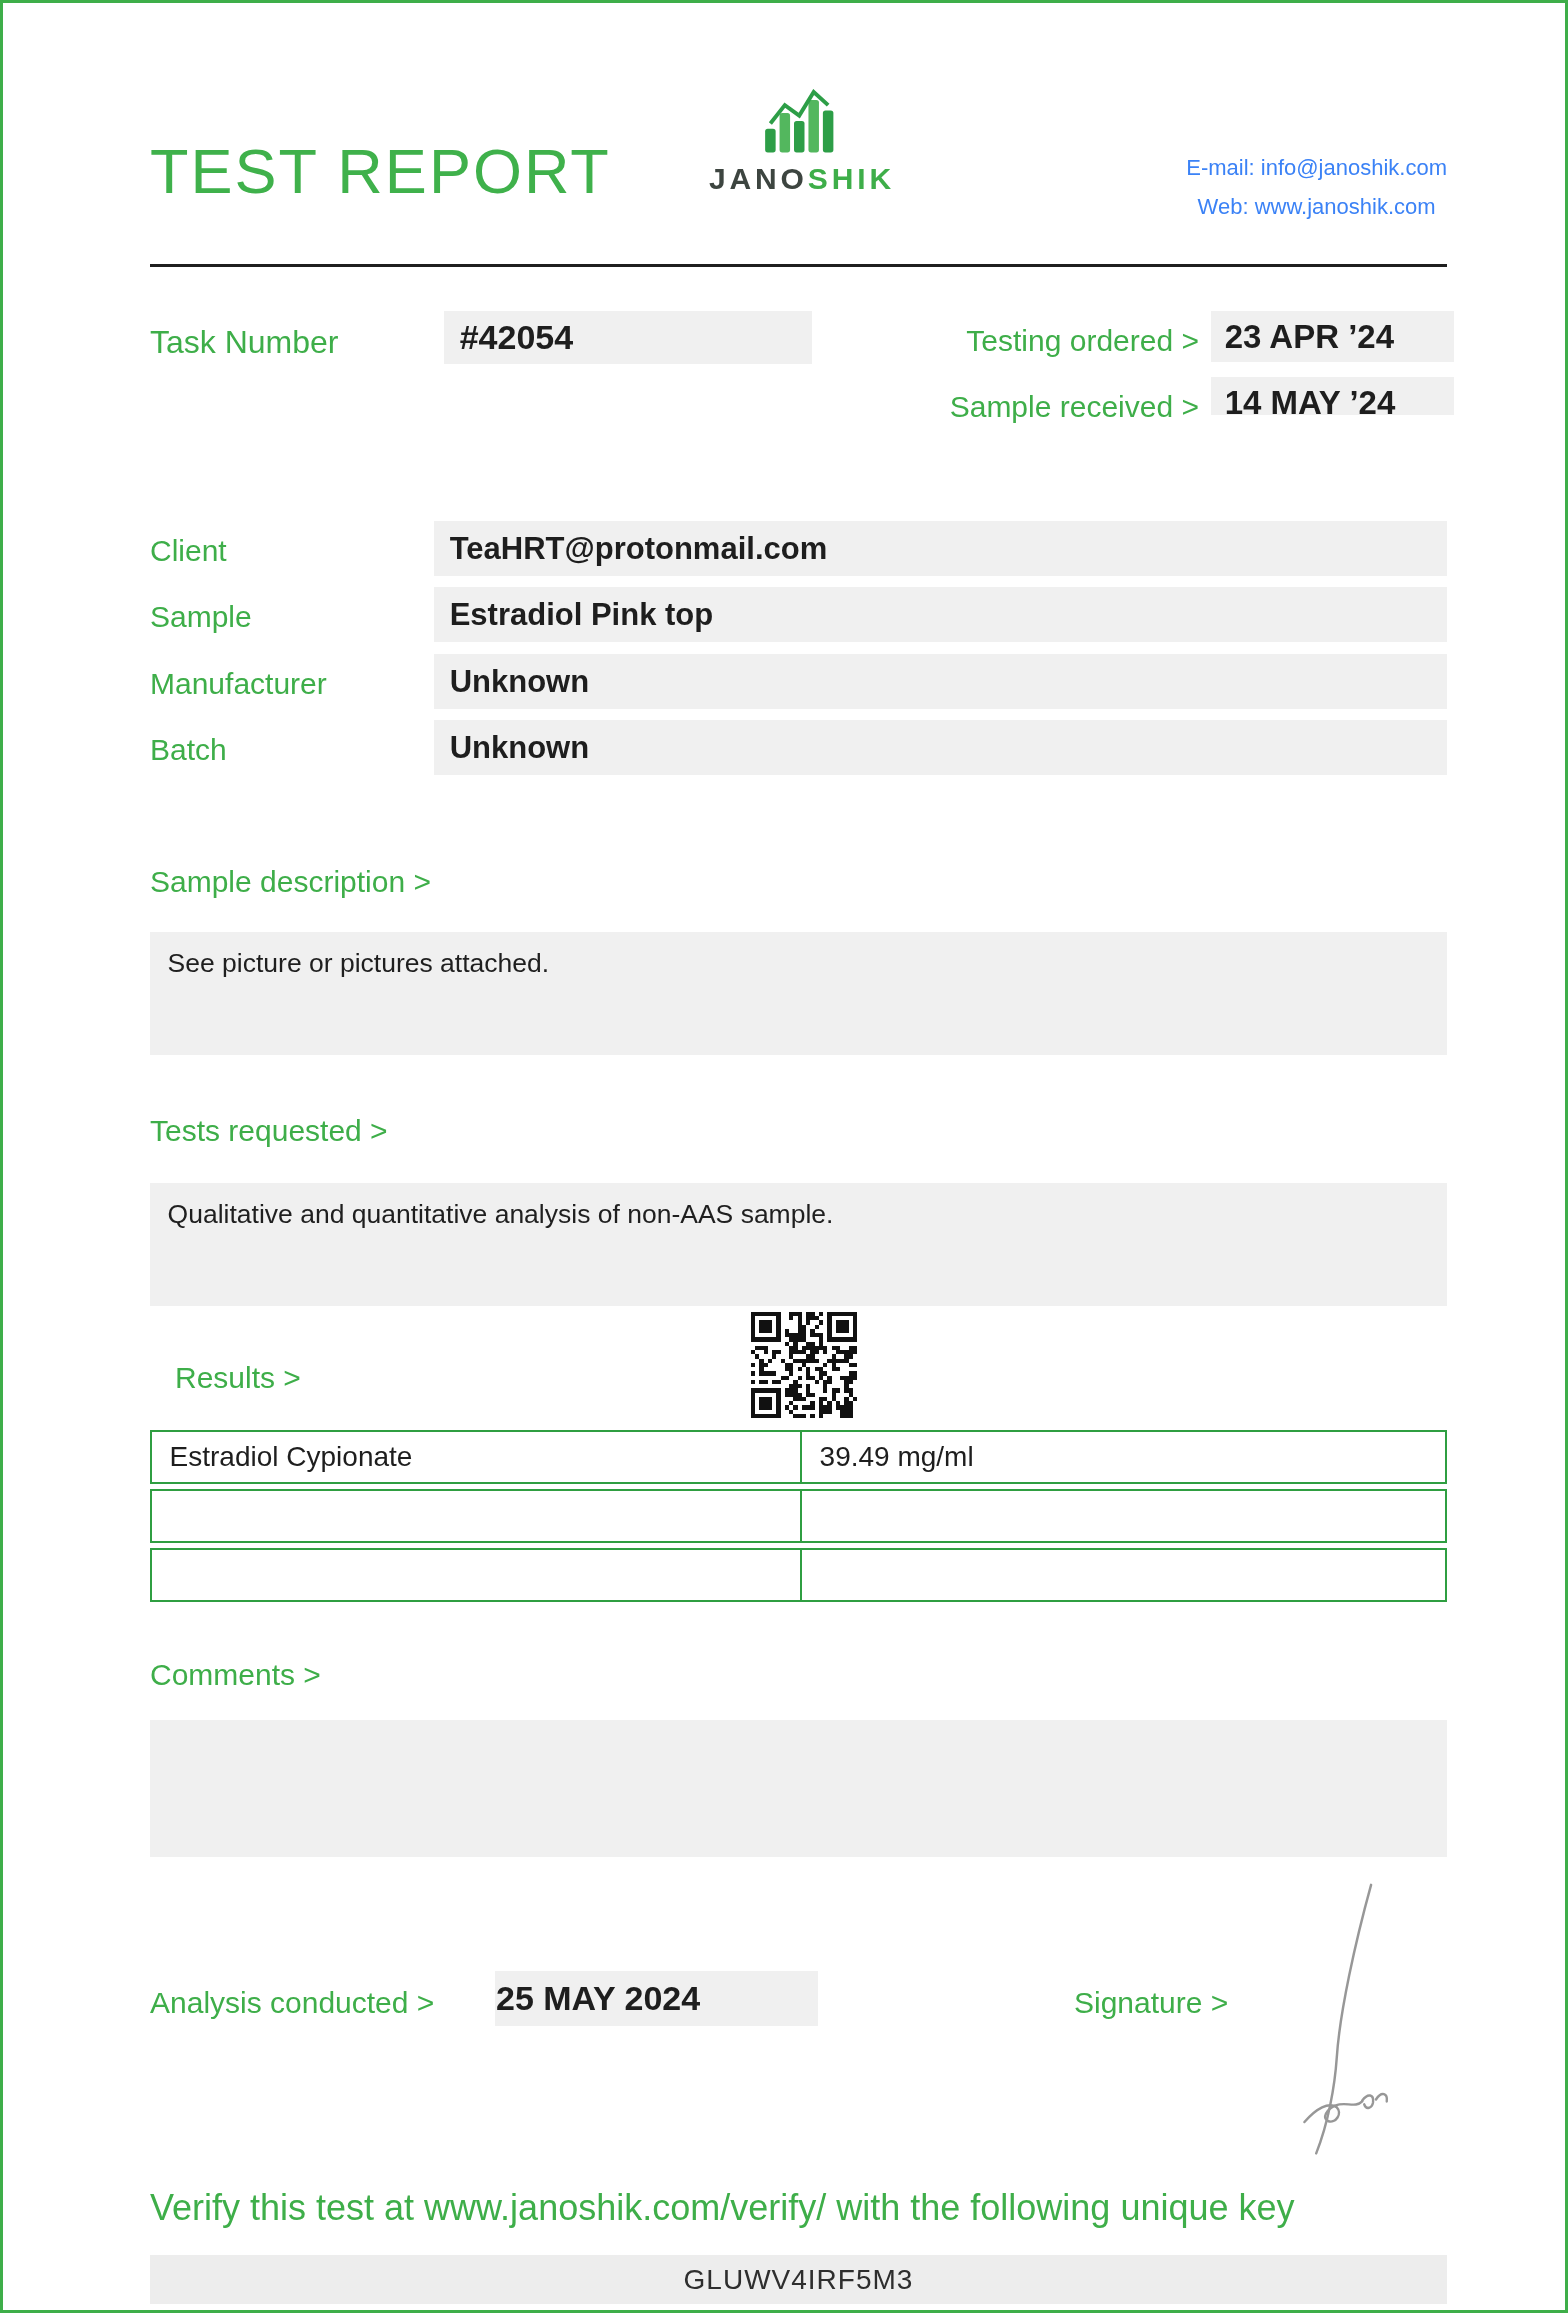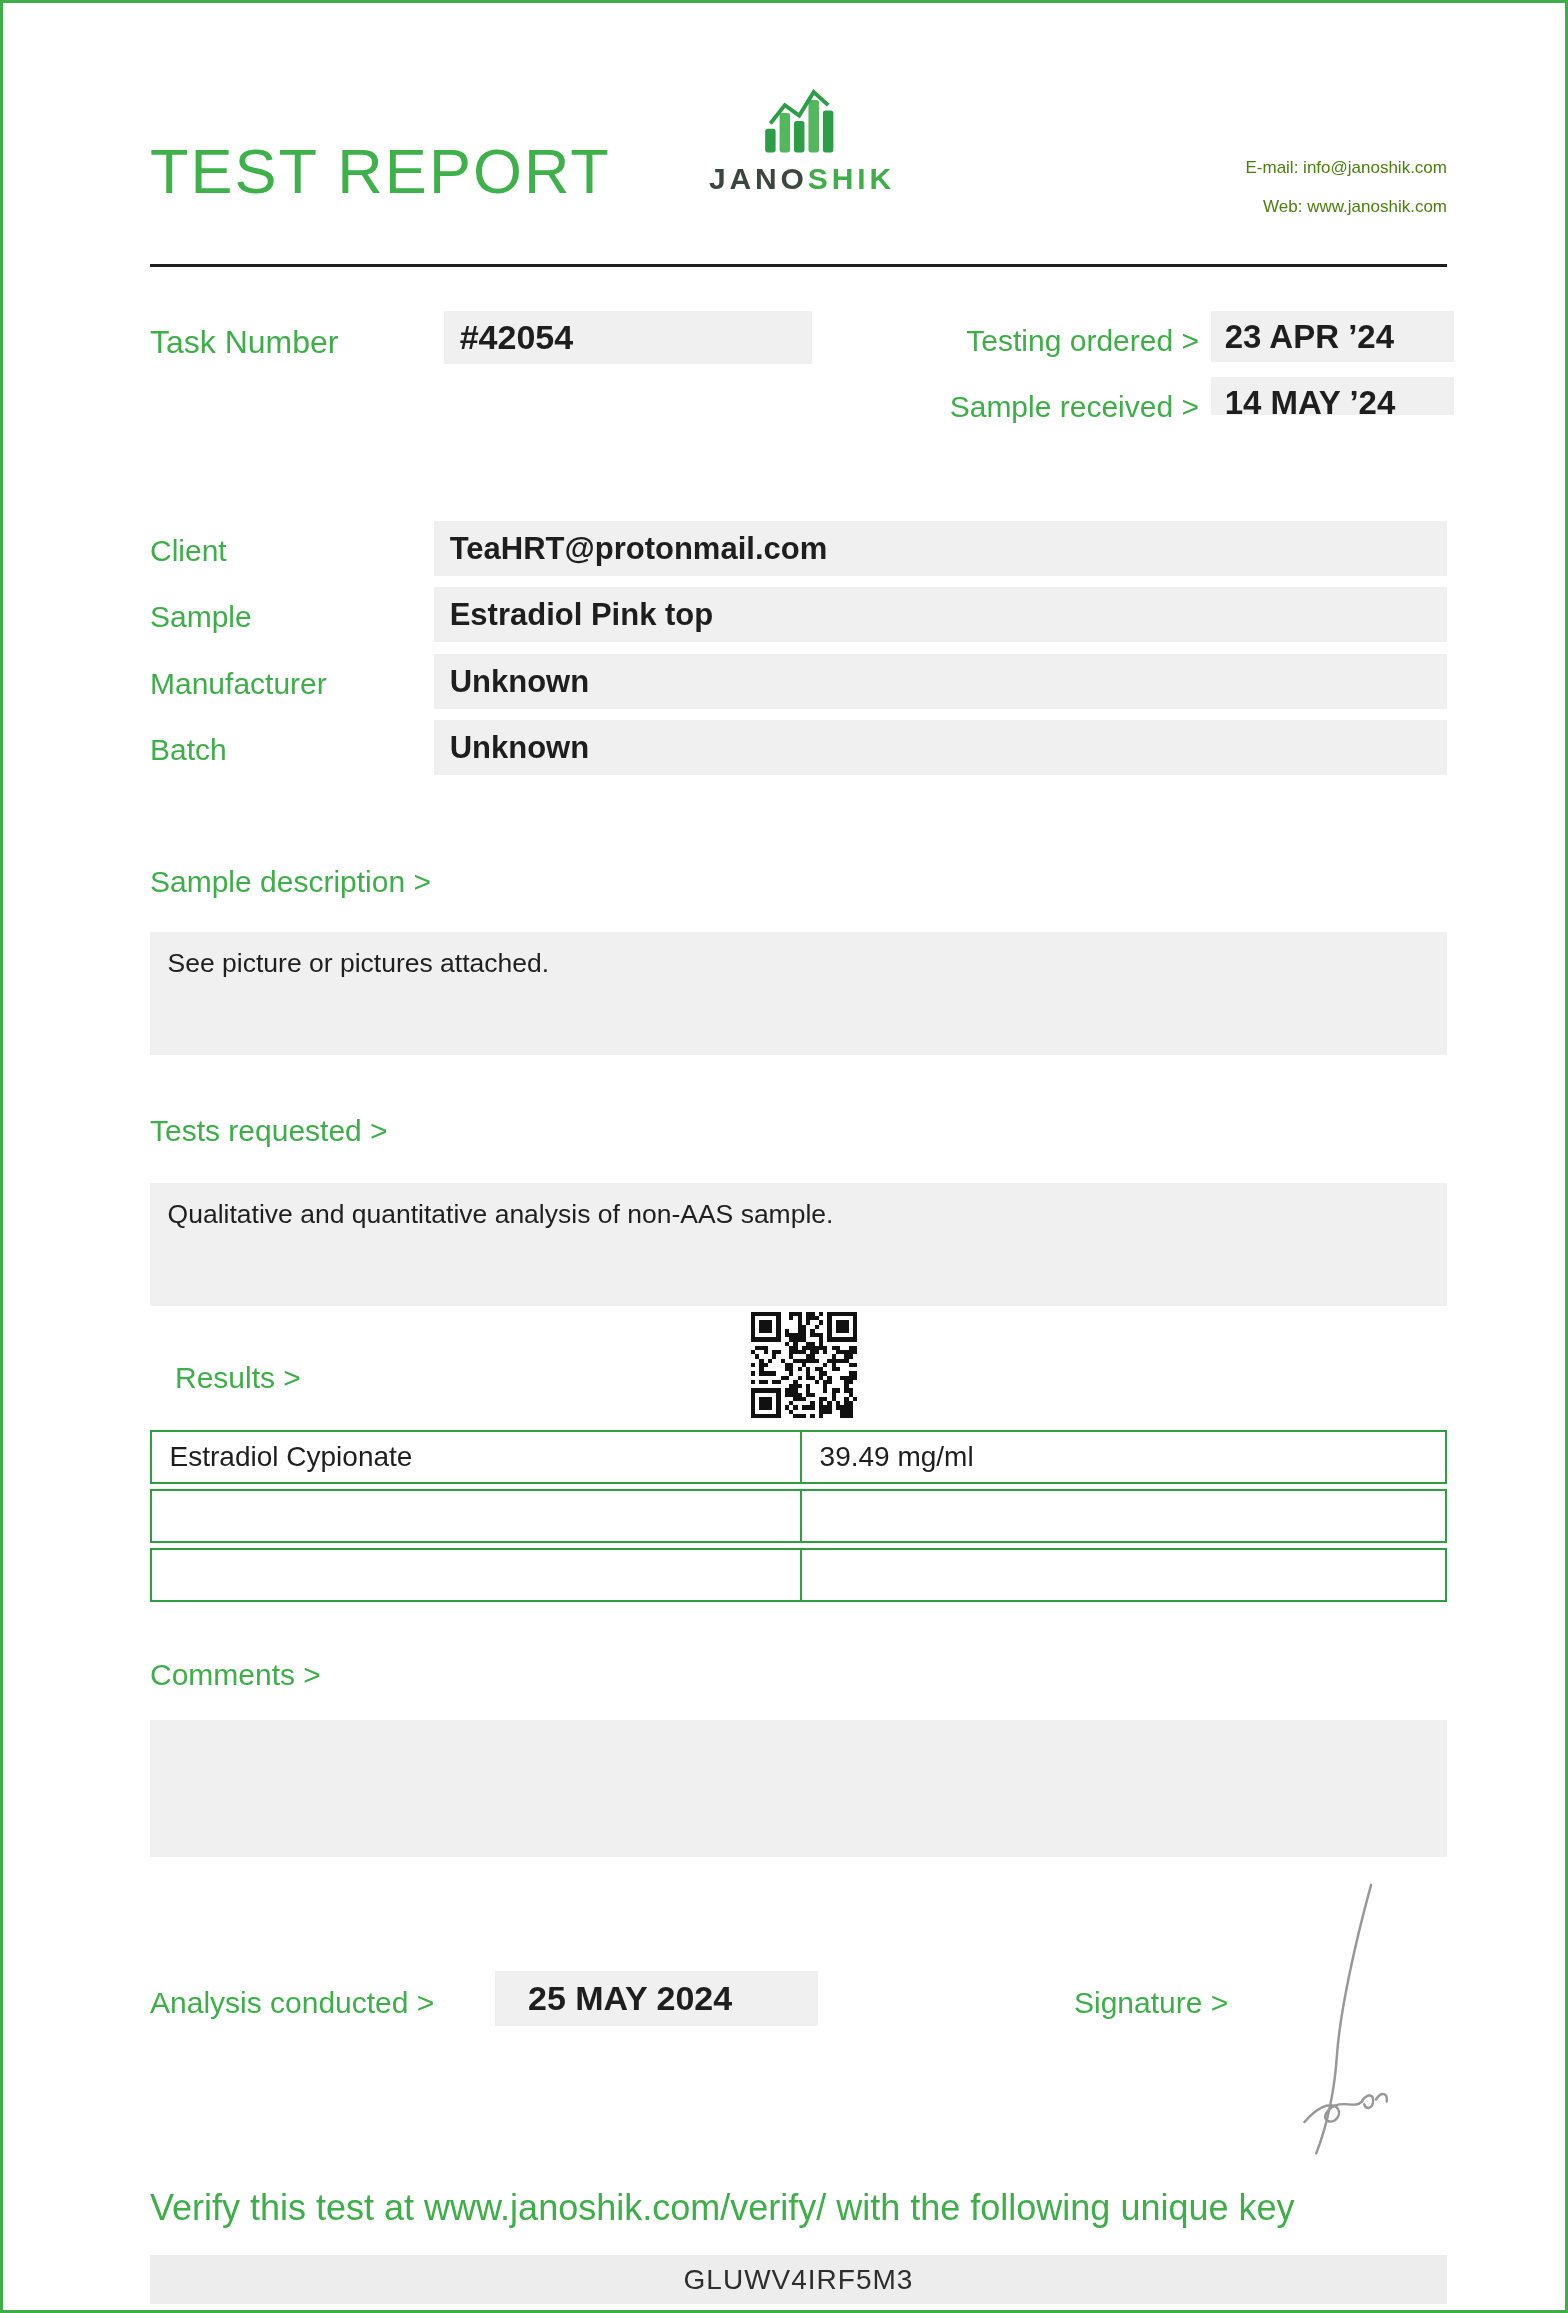--- a/index.html
+++ b/index.html
@@ -38,24 +38,24 @@
     letter-spacing: 3.9px;
     line-height: 1;
     white-space: nowrap;
   }
   .logo-text .jano { color: #3D4540; }
   .logo-text .shik { color: #3EAE49; }
 
   .contact {
     position: absolute;
     right: 118px; top: 145px;
-    text-align: right;
-    font-size: 17px;
+    text-align: center;
+    font-size: 22px;
     line-height: 39px;
-    color: #4d7c0f;
+    color: #3b82f6;
   }
 
   .header-divider {
     position: absolute;
     left: 147px; right: 118px; top: 261px;
     height: 2.9px;
     background: #1F1F1F;
   }
 
   
@@ -138,21 +138,21 @@
   .comments-heading { top: 1654px; }
   .comments-box {
     position: absolute; left: 147px; right: 118px; top: 1717px; height: 137px;
     font-size: 26.5px; color: #1F1F1F; padding: 13.7px 17.6px;
   }
 
   
   .analysis-label { position: absolute; left: 147px; top: 1982px; }
   .analysis-value {
     position: absolute; left: 492px; top: 1968px; width: 323px; height: 55px;
-    font-size: 34px; font-weight: 700; color: #1E1E1E; line-height: 55px; padding-left: 33px;
+    font-size: 34px; font-weight: 700; color: #1E1E1E; line-height: 55px; padding-left: 1px;
   }
   .signature-label { position: absolute; left: 1071px; top: 1982px; }
   .signature-img { position: absolute; left: 1274px; top: 1874px; }
 
   .verify-text {
     position: absolute; left: 147px; right: 118px; top: 2184px;
     font-size: 36px; color: #3EAE49; white-space: nowrap;
   }
   .verify-key-box {
     position: absolute; left: 147px; right: 118px; top: 2252px; height: 49px;

